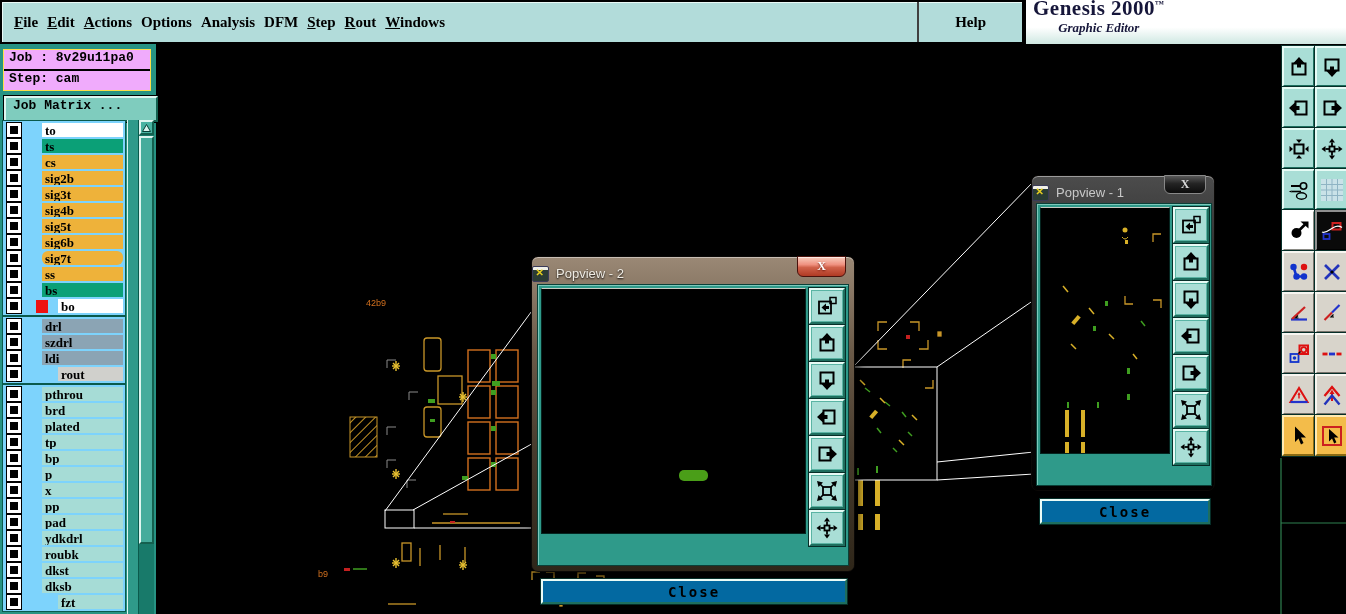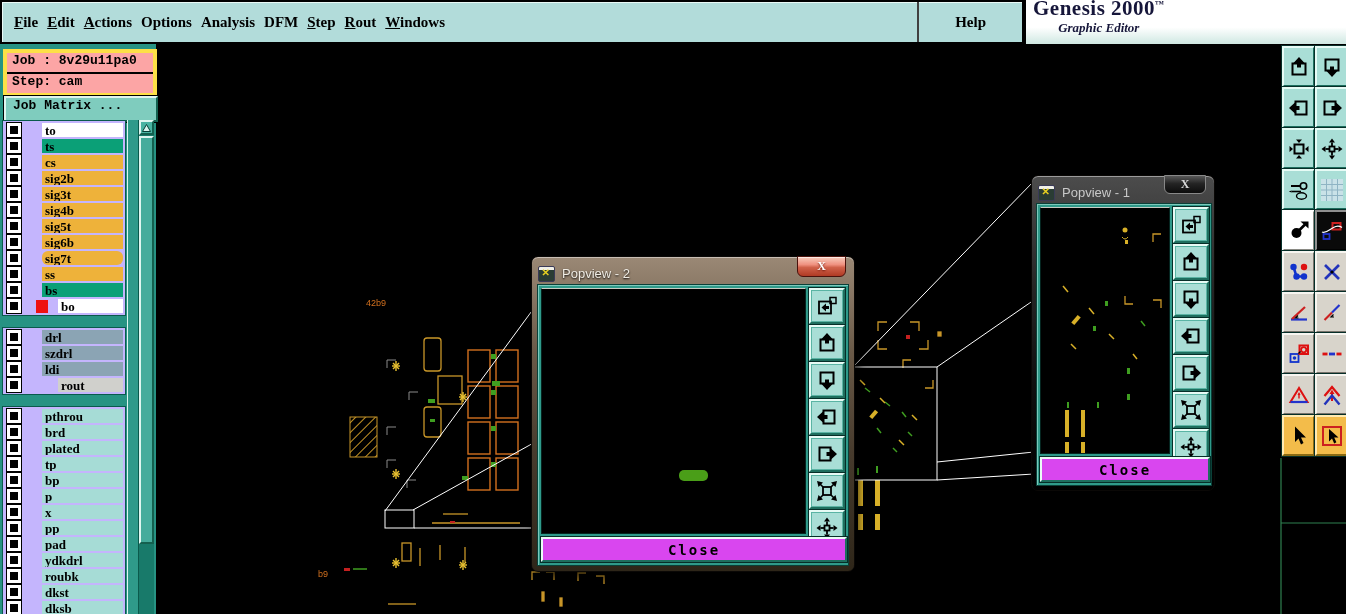--- a/index.html
+++ b/index.html
@@ -26,30 +26,30 @@
           position:relative;top:0px;margin:0 1px;}
   .o-ring::after{content:"";position:absolute;left:1.5px;top:1.5px;width:4px;height:4px;
                  background:#d42020;border-radius:50%;}
   .genesis{margin-left:7px;text-align:center;color:#16163a;margin-top:-4px;}
   .gen-title{font:bold 21px "Liberation Serif",serif;letter-spacing:.5px;white-space:nowrap;}
   .gen-title sup{font-size:9px;}
   .gen-sub{font:italic bold 13px "Liberation Serif",serif;margin-top:-1px;}
 
   
   .left-panel{position:absolute;left:0;top:44px;width:156px;height:570px;background:#279383;}
-  .job-box{position:absolute;left:3px;top:5px;width:146px;border:4px solid #fde047;background:#fca5a5;}
+  .job-box{position:absolute;left:3px;top:5px;width:146px;border:1px solid #fde047;background:#f0abfc;}
   .job-row{height:19px;line-height:19px;padding-left:5px;font:bold 13px "Liberation Mono",monospace;
            color:#000;white-space:nowrap;}
   .job-row + .job-row{border-top:2px solid #000;}
   .matrix-btn{position:absolute;left:4px;top:52px;width:143px;height:22px;line-height:22px;
               background:#7fccbe;border:2px solid;border-color:#dff6f0 #14604f #14604f #dff6f0;
               outline:1px solid #000;font:bold 13px "Liberation Mono",monospace;color:#000;
               padding-left:7px;white-space:nowrap;}
   .layer-list{position:absolute;left:2px;top:76px;width:124px;}
-  .layer-group{background:#c4b5fd;border:1px solid #0a5a4c;padding:2px;margin-bottom:11px;}
+  .layer-group{background:#7dd3fc;border:1px solid #0a5a4c;padding:2px;margin-bottom:0;}
   .layer-row{display:flex;align-items:center;height:14px;margin-bottom:2px;}
   .layer-row:last-child{margin-bottom:0;gap:8px;}
   .lr-check{width:8px;height:8px;background:#000;border:3px solid #fff;box-shadow:0 0 0 1px #000;
             margin:0 7px 0 2px;flex:none;}
   .lr-swatch{width:12px;height:13px;background:transparent;margin-right:2px;flex:none;}
   .lr-name{flex:1;height:14px;line-height:14px;font:bold 13px "Liberation Serif",serif;color:#000;
            padding-left:3px;overflow:hidden;white-space:nowrap;}
   .scroll-strip{position:absolute;left:127px;top:76px;width:10px;height:494px;background:#2f9a8a;
                 border-left:1px solid #dff6f0;border-right:1px solid #0a5a4c;}
   .scrollbar{position:absolute;left:139px;top:76px;width:15px;height:494px;background:#187a6a;}
@@ -59,40 +59,40 @@
   .sb-up svg{display:block;}
   .sb-thumb{position:absolute;left:0;top:16px;width:11px;height:404px;background:#45ac9c;
             border:2px solid;border-color:#dff6f0 #14604f #14604f #dff6f0;}
 
   
   .overlay{position:absolute;left:0;top:0;z-index:2;pointer-events:none;}
 
   
   .popwin{position:absolute;z-index:5;border-radius:7px;border:1px solid #0a0806;
           box-shadow:inset 0 1px 0 rgba(255,255,255,.45),3px 4px 10px rgba(0,0,0,.75);}
-  .popwin .titlebar{height:33px;display:flex;align-items:center;padding-left:6px;}
+  .popwin .titlebar{height:33px;display:flex;align-items:center;padding-left:0;}
   .pv-title{font:13px "Liberation Sans",sans-serif;}
   .win-ico{width:15px;height:14px;border:1px solid #3a3a58;border-radius:2px;position:relative;
            margin-right:7px;background:linear-gradient(#f0f0e8 0 3px,#2a3c34 3px);flex:none;}
   .win-ico::after{content:"✕";position:absolute;left:2.5px;top:0px;color:#e8d020;
                   font:bold 10px "Liberation Sans",sans-serif;}
   .x-btn{position:absolute;top:-1px;display:flex;align-items:center;justify-content:center;
          font:bold 12px "Liberation Serif",serif;border-radius:0 0 6px 6px;}
   .pv-inner{position:absolute;background:#2f9a8a;border:1px solid #0a4038;
             box-shadow:inset 1px 1px 0 #7cc8ba;}
   .pv-canvas{position:absolute;background:#000;border:1px solid #052520;
              border-top:1px solid #c8ccc4;}
   .pv-col{position:absolute;display:flex;flex-direction:column;gap:1px;}
   .pv-btn{width:32px;height:32px;background:#a9ded6;border:2px solid;flex:none;
           border-color:#e6fbf5 #1e6e5e #1e6e5e #e6fbf5;outline:1px solid #062e28;
           box-shadow:inset 0 0 0 1px #5ab4a4;display:flex;align-items:center;justify-content:center;}
   .pv-close{position:absolute;display:flex;align-items:center;justify-content:center;
-            background:#d946ef;border:2px solid;border-color:#eafcf7 #1e6e5e #1e6e5e #eafcf7;
+            background:#0369a1;border:2px solid;border-color:#eafcf7 #1e6e5e #1e6e5e #eafcf7;
             outline:1px solid #062e28;color:#000;
-            font:bold 14px "DejaVu Sans Mono",monospace;letter-spacing:2px;}
+            font:bold 14px "DejaVu Sans Mono",monospace;letter-spacing:2px;margin-top:42px;}
   #pv2{left:531px;top:256px;width:322px;height:314px;
        background:linear-gradient(180deg,#9a8875,#6a5a48 30%,#473b2d 62%,#2e2619);}
   #pv2 .pv-title{color:#f0ece4;text-shadow:0 1px 2px #000;}
   #pv2 .x-btn{right:8px;width:47px;height:19px;border:1px solid #4a120c;color:#fff;
               background:linear-gradient(#f8cdbd,#ef9180 40%,#d0614a 55%,#b03a24);
               box-shadow:inset 0 1px 0 rgba(255,255,255,.6);text-shadow:0 1px 2px #6a1408;}
   #pv1{left:1031px;top:175px;width:182px;height:314px;
        background:linear-gradient(180deg,#4c4c4c,#262626 35%,#101010 65%,#000);}
   #pv1 .pv-title{color:#c8c8c8;}
   #pv1 .x-btn{right:8px;width:40px;height:17px;border:1px solid #888;color:#d8d8d8;

